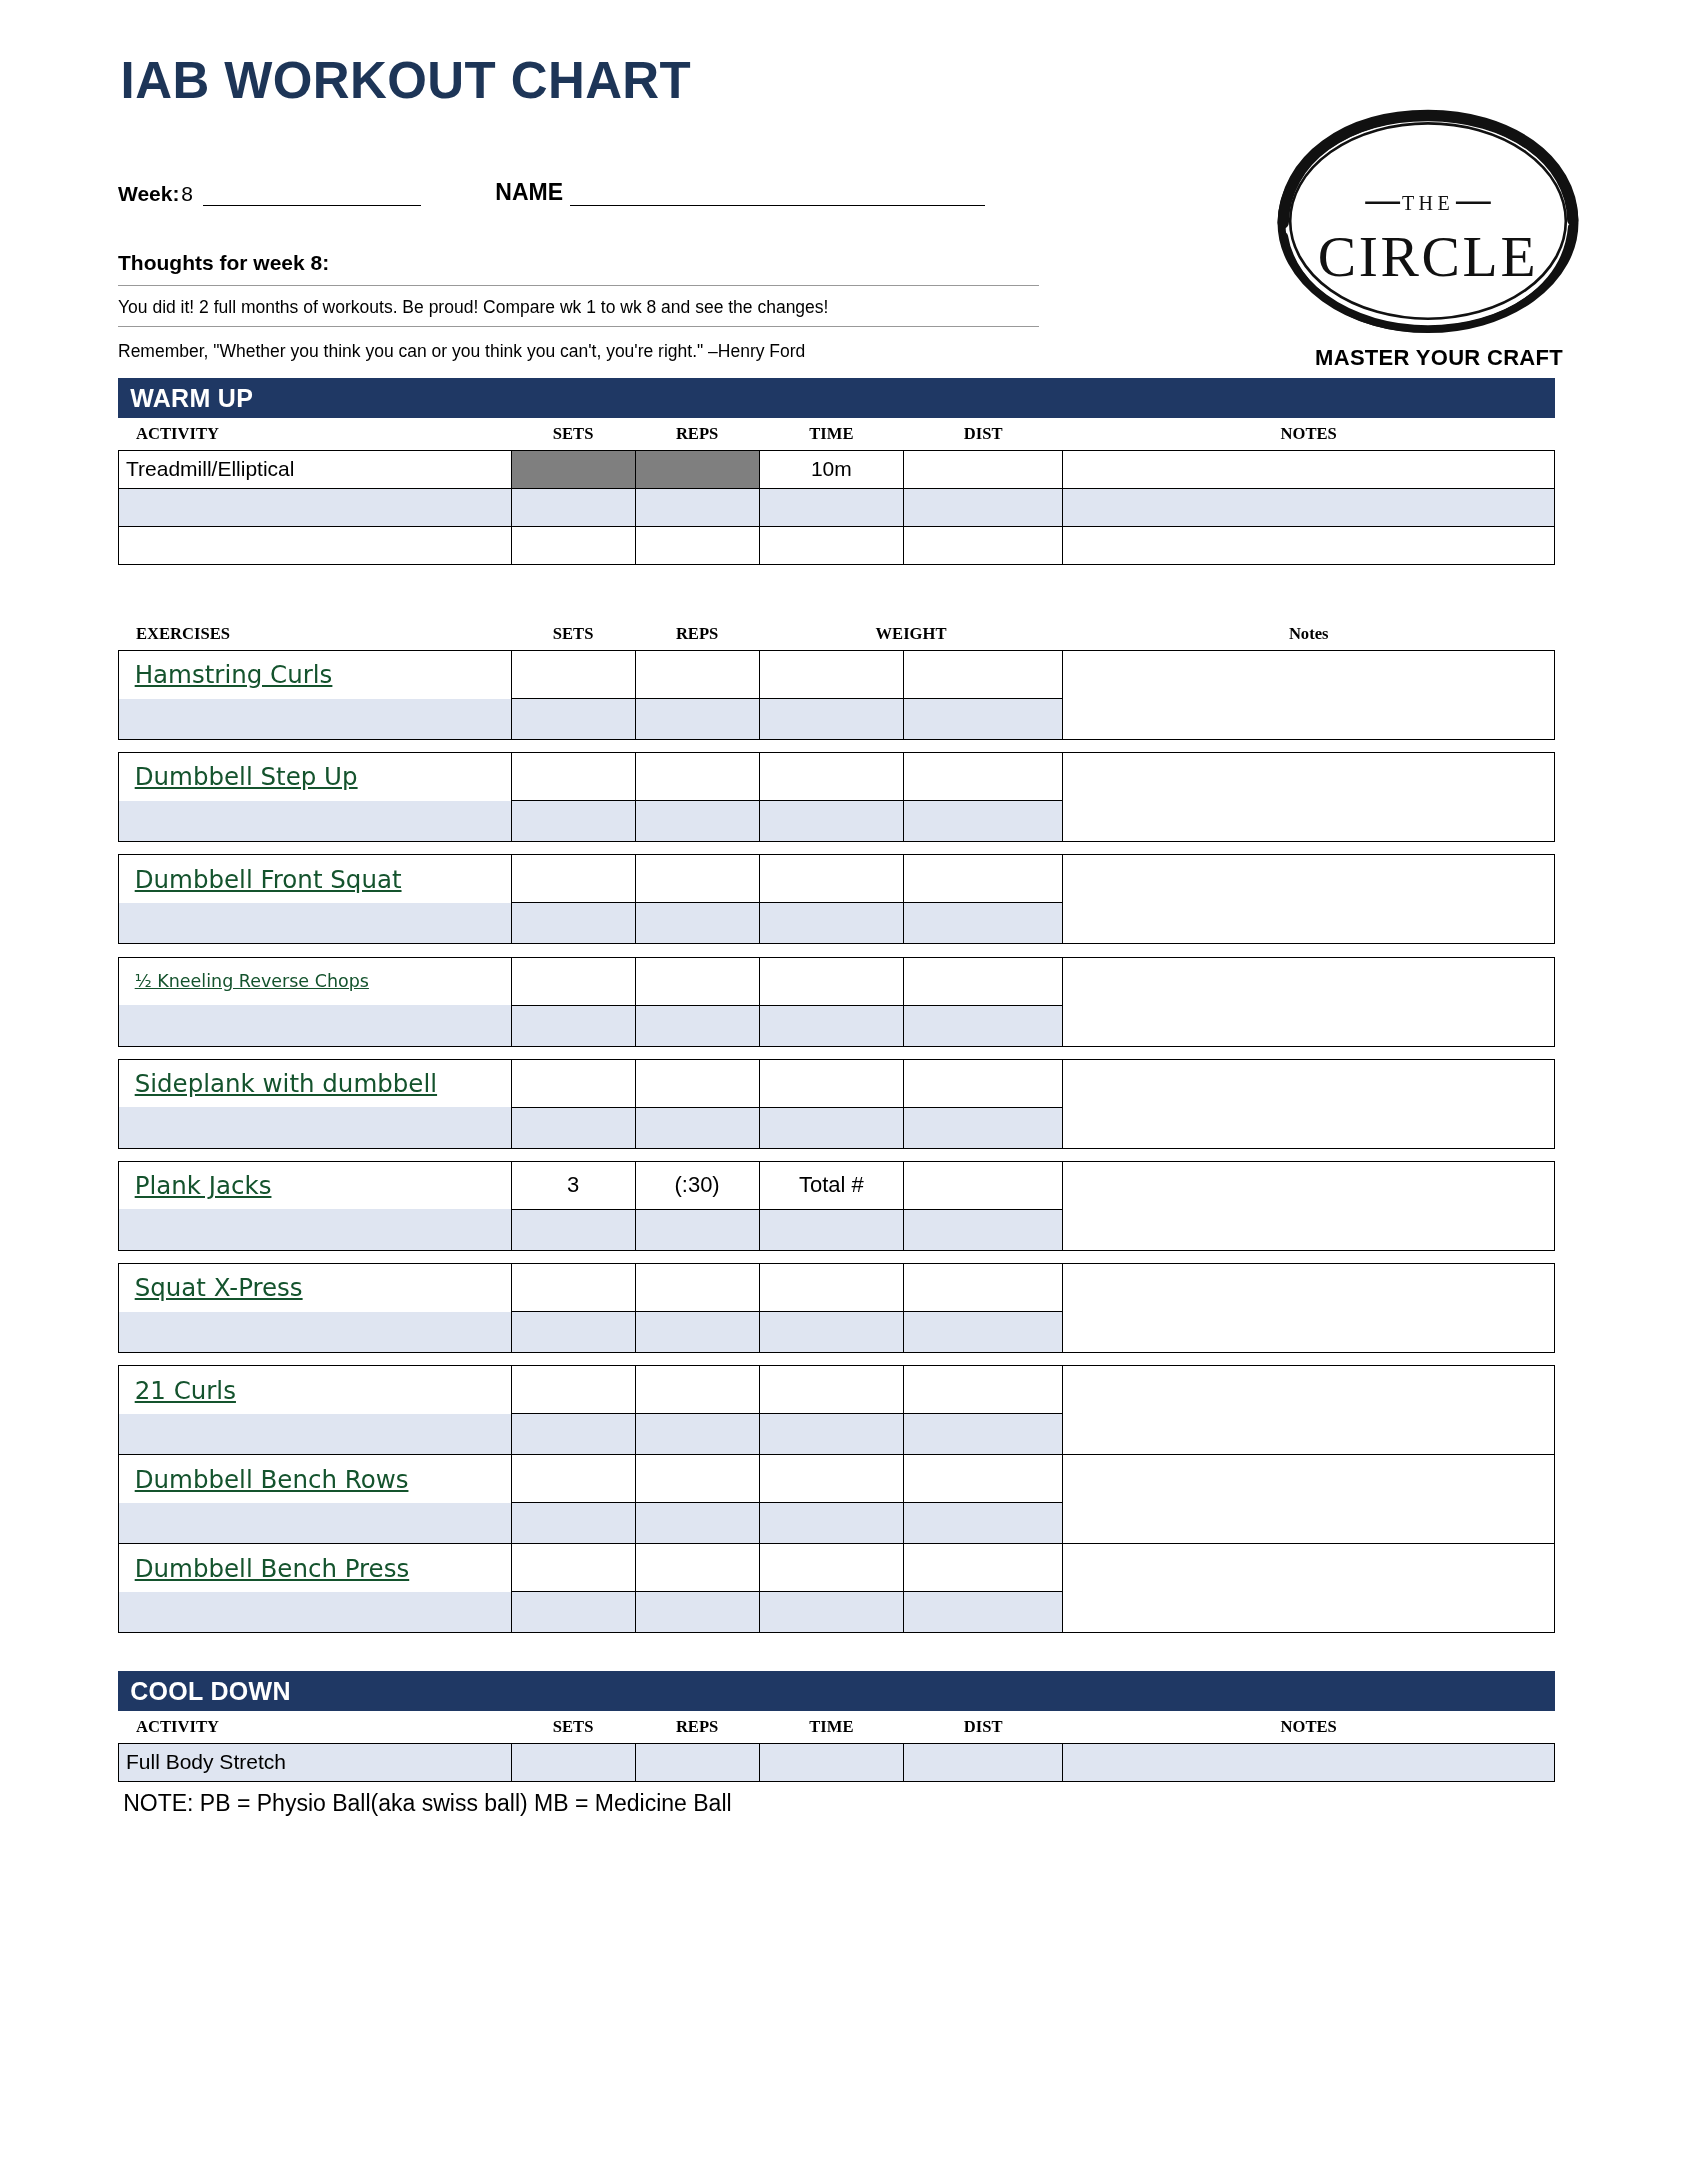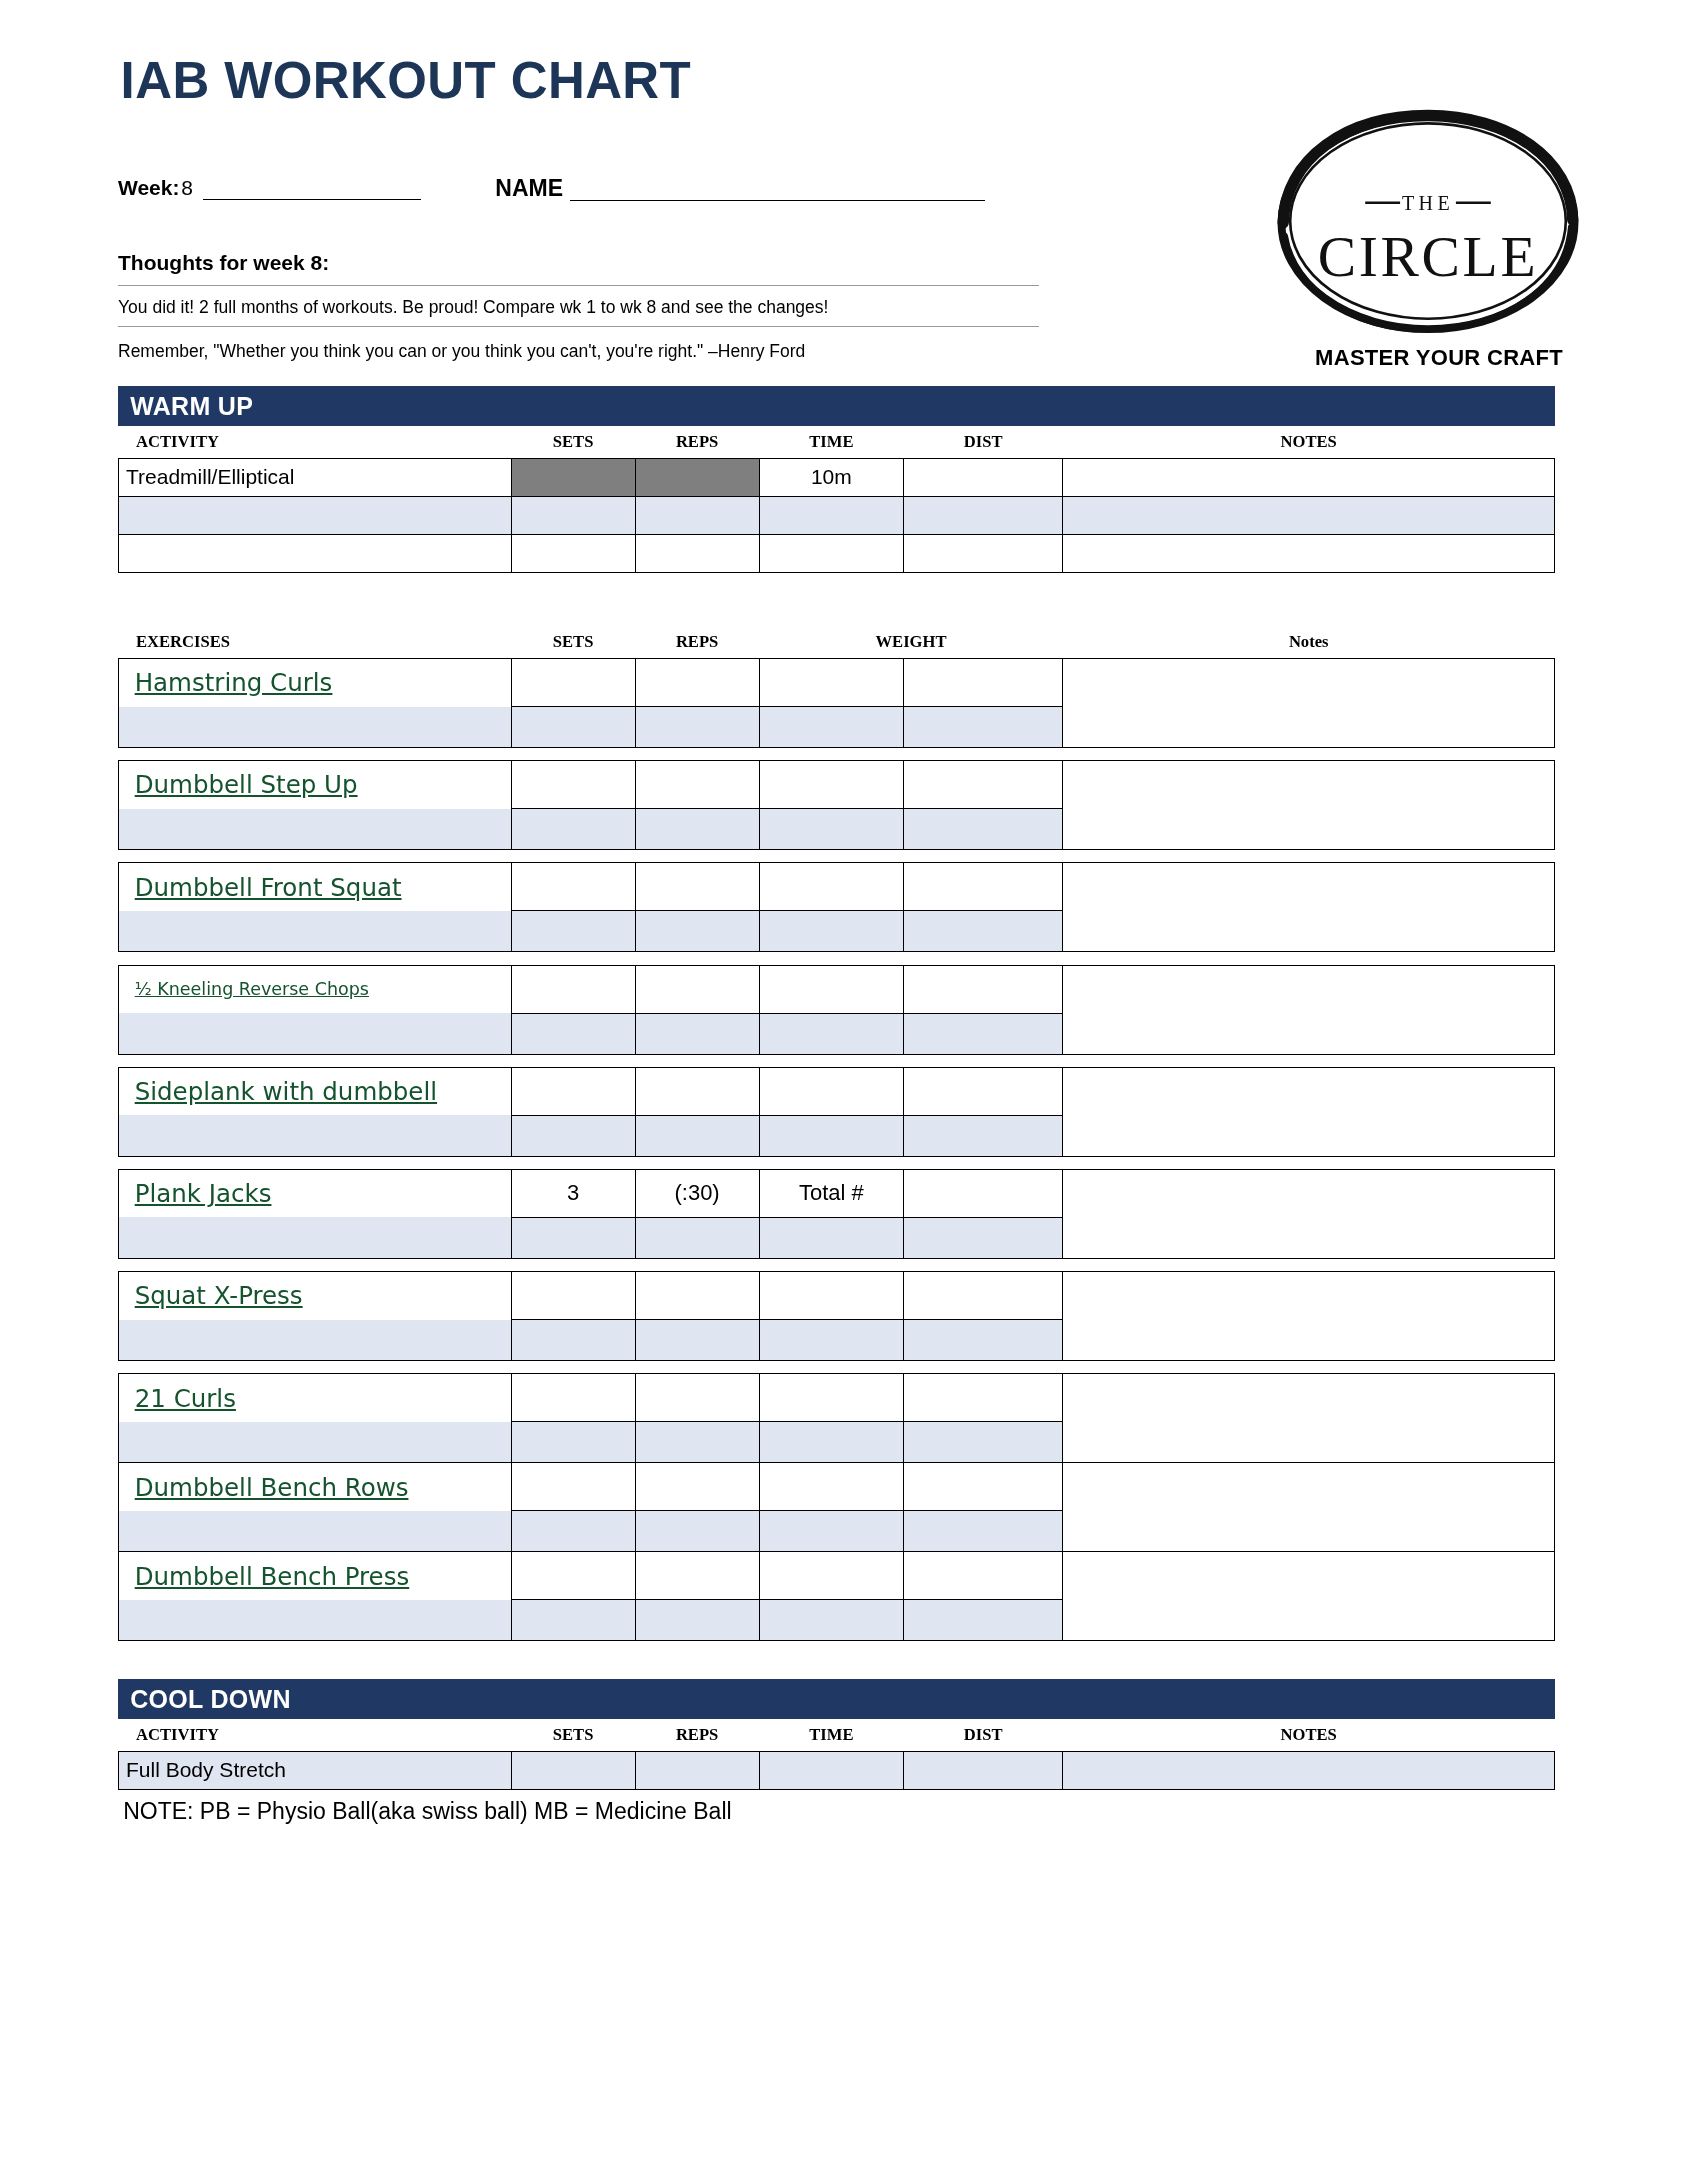--- a/index.html
+++ b/index.html
@@ -29,21 +29,21 @@
     font-weight: bold;
     color: #1d3557;
     letter-spacing: 0.4px;
     margin: 15.7px 0 0 2.6px;
     font-family: "Liberation Sans", sans-serif;
   }
 
   
   .week-row {
     display: flex;
-    align-items: center;
+    align-items: flex-end;
     margin-top: 61px;
     height: 35px;
   }
   .week-label {
     font-size: 21px;
     font-weight: bold;
     margin-right: 1.7px;
   }
   .week-value {
     font-size: 21px;
@@ -109,21 +109,21 @@
   .section-bar {
     background: #1f3864;
     color: #ffffff;
     font-size: 25px;
     font-weight: bold;
     padding: 5.2px 0 7px 12.2px;
     letter-spacing: 0.3px;
     box-sizing: border-box;
     height: 40px;
   }
-  .warmup-bar { width: 1437px; margin-top: 17px; }
+  .warmup-bar { width: 1437px; margin-top: 9px; }
   .cooldown-bar { width: 1437px; margin-top: 0; }
 
   
   table {
     border-collapse: collapse;
     table-layout: fixed;
   }
   .hdr td {
     font-size: 16.6px;
     font-weight: bold;

